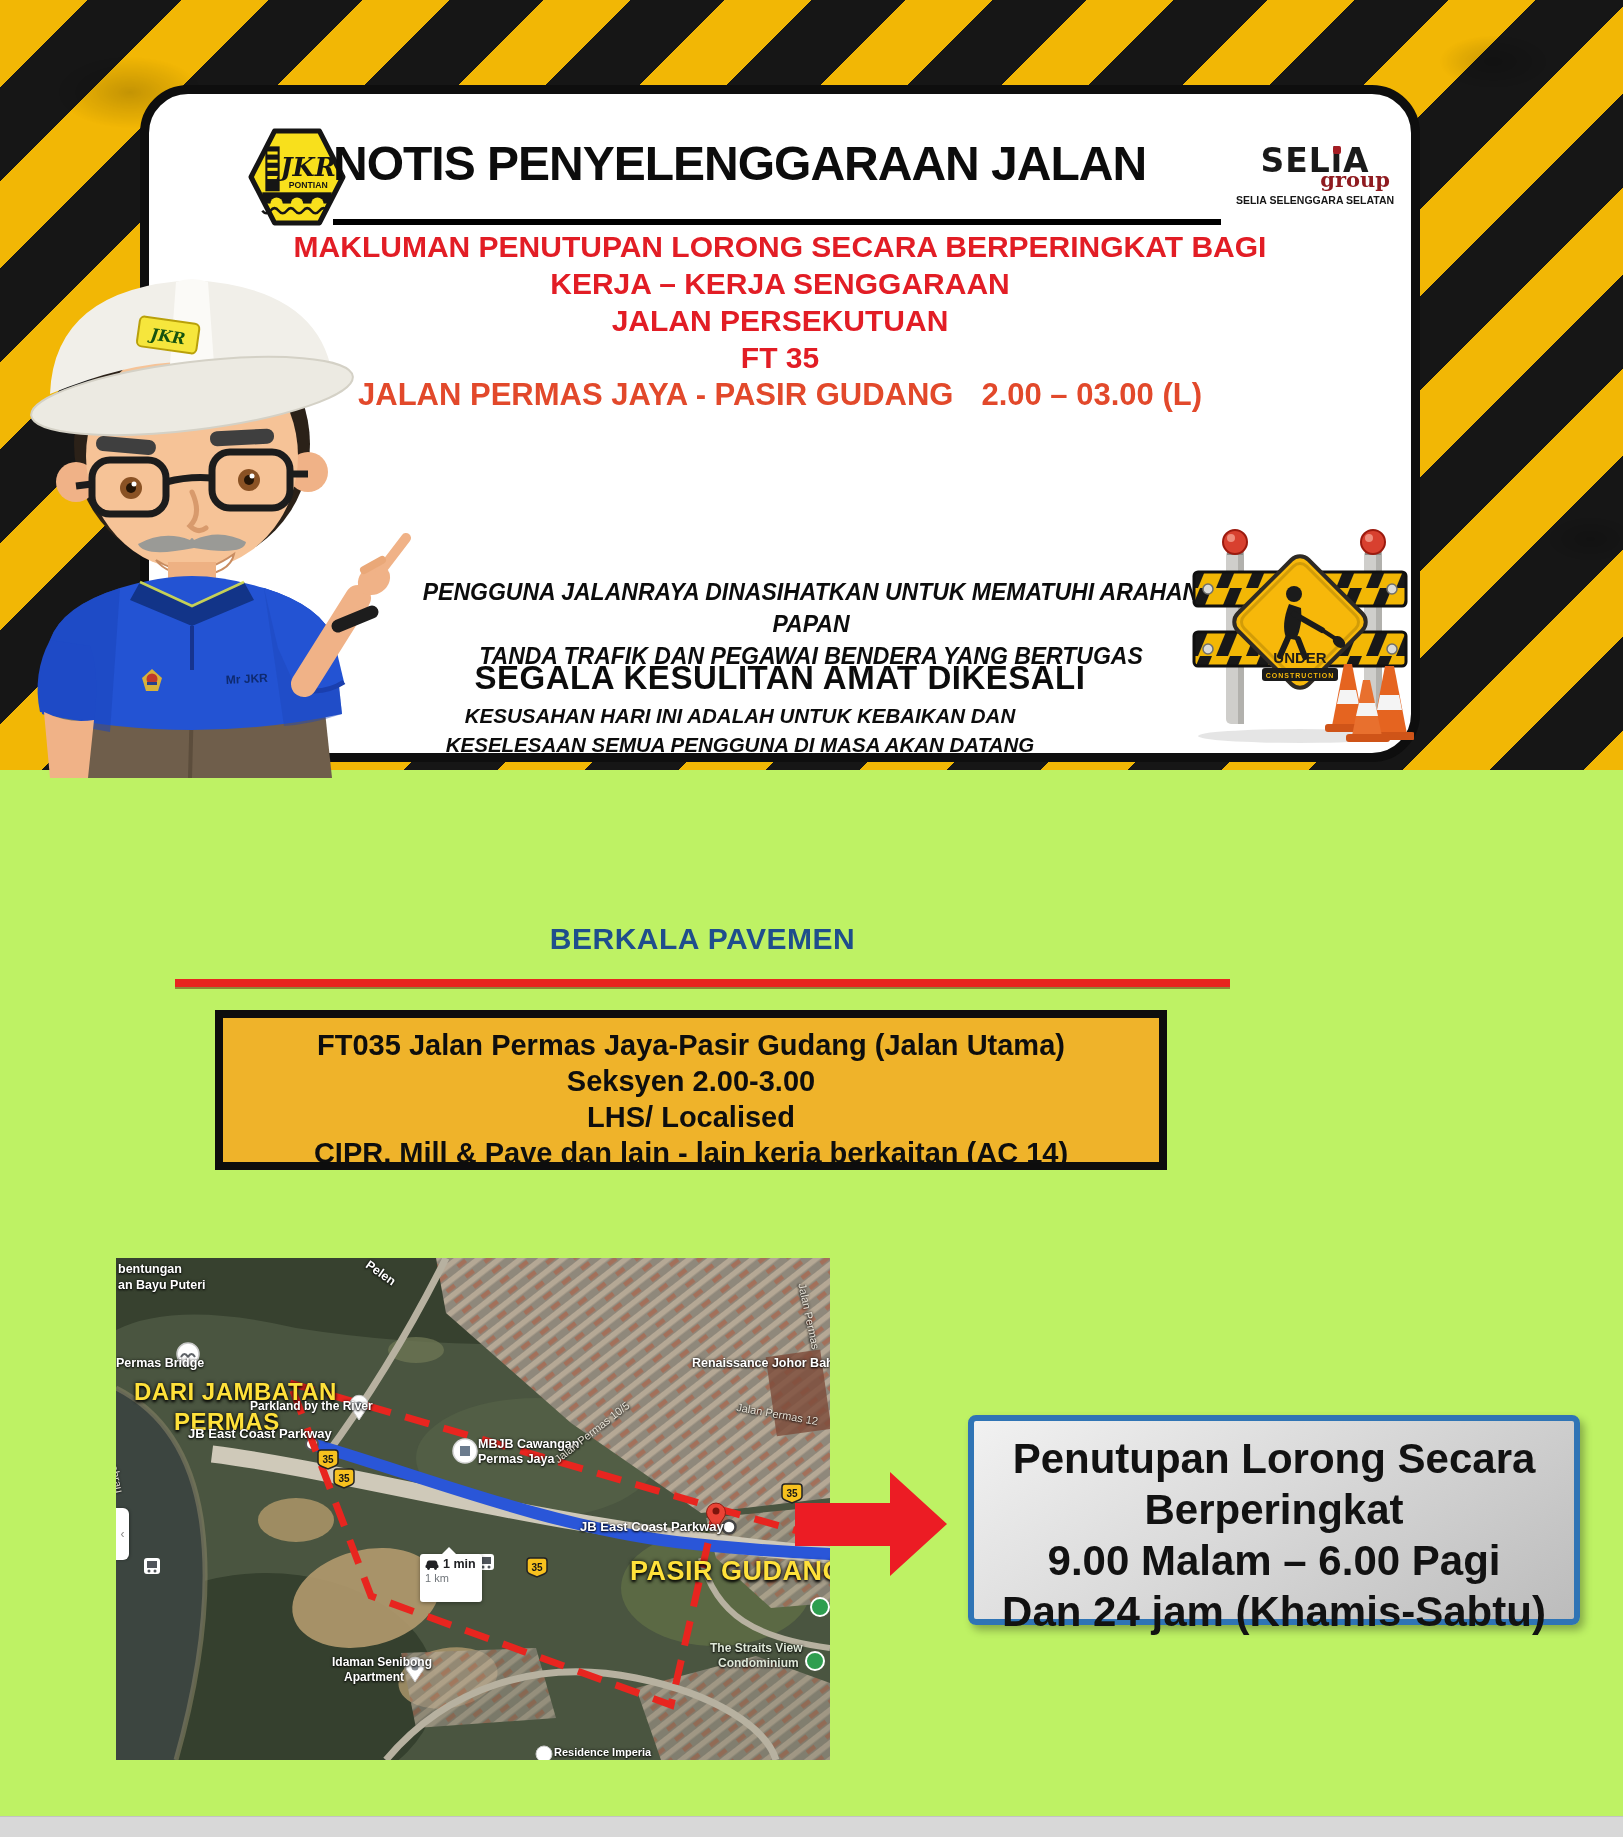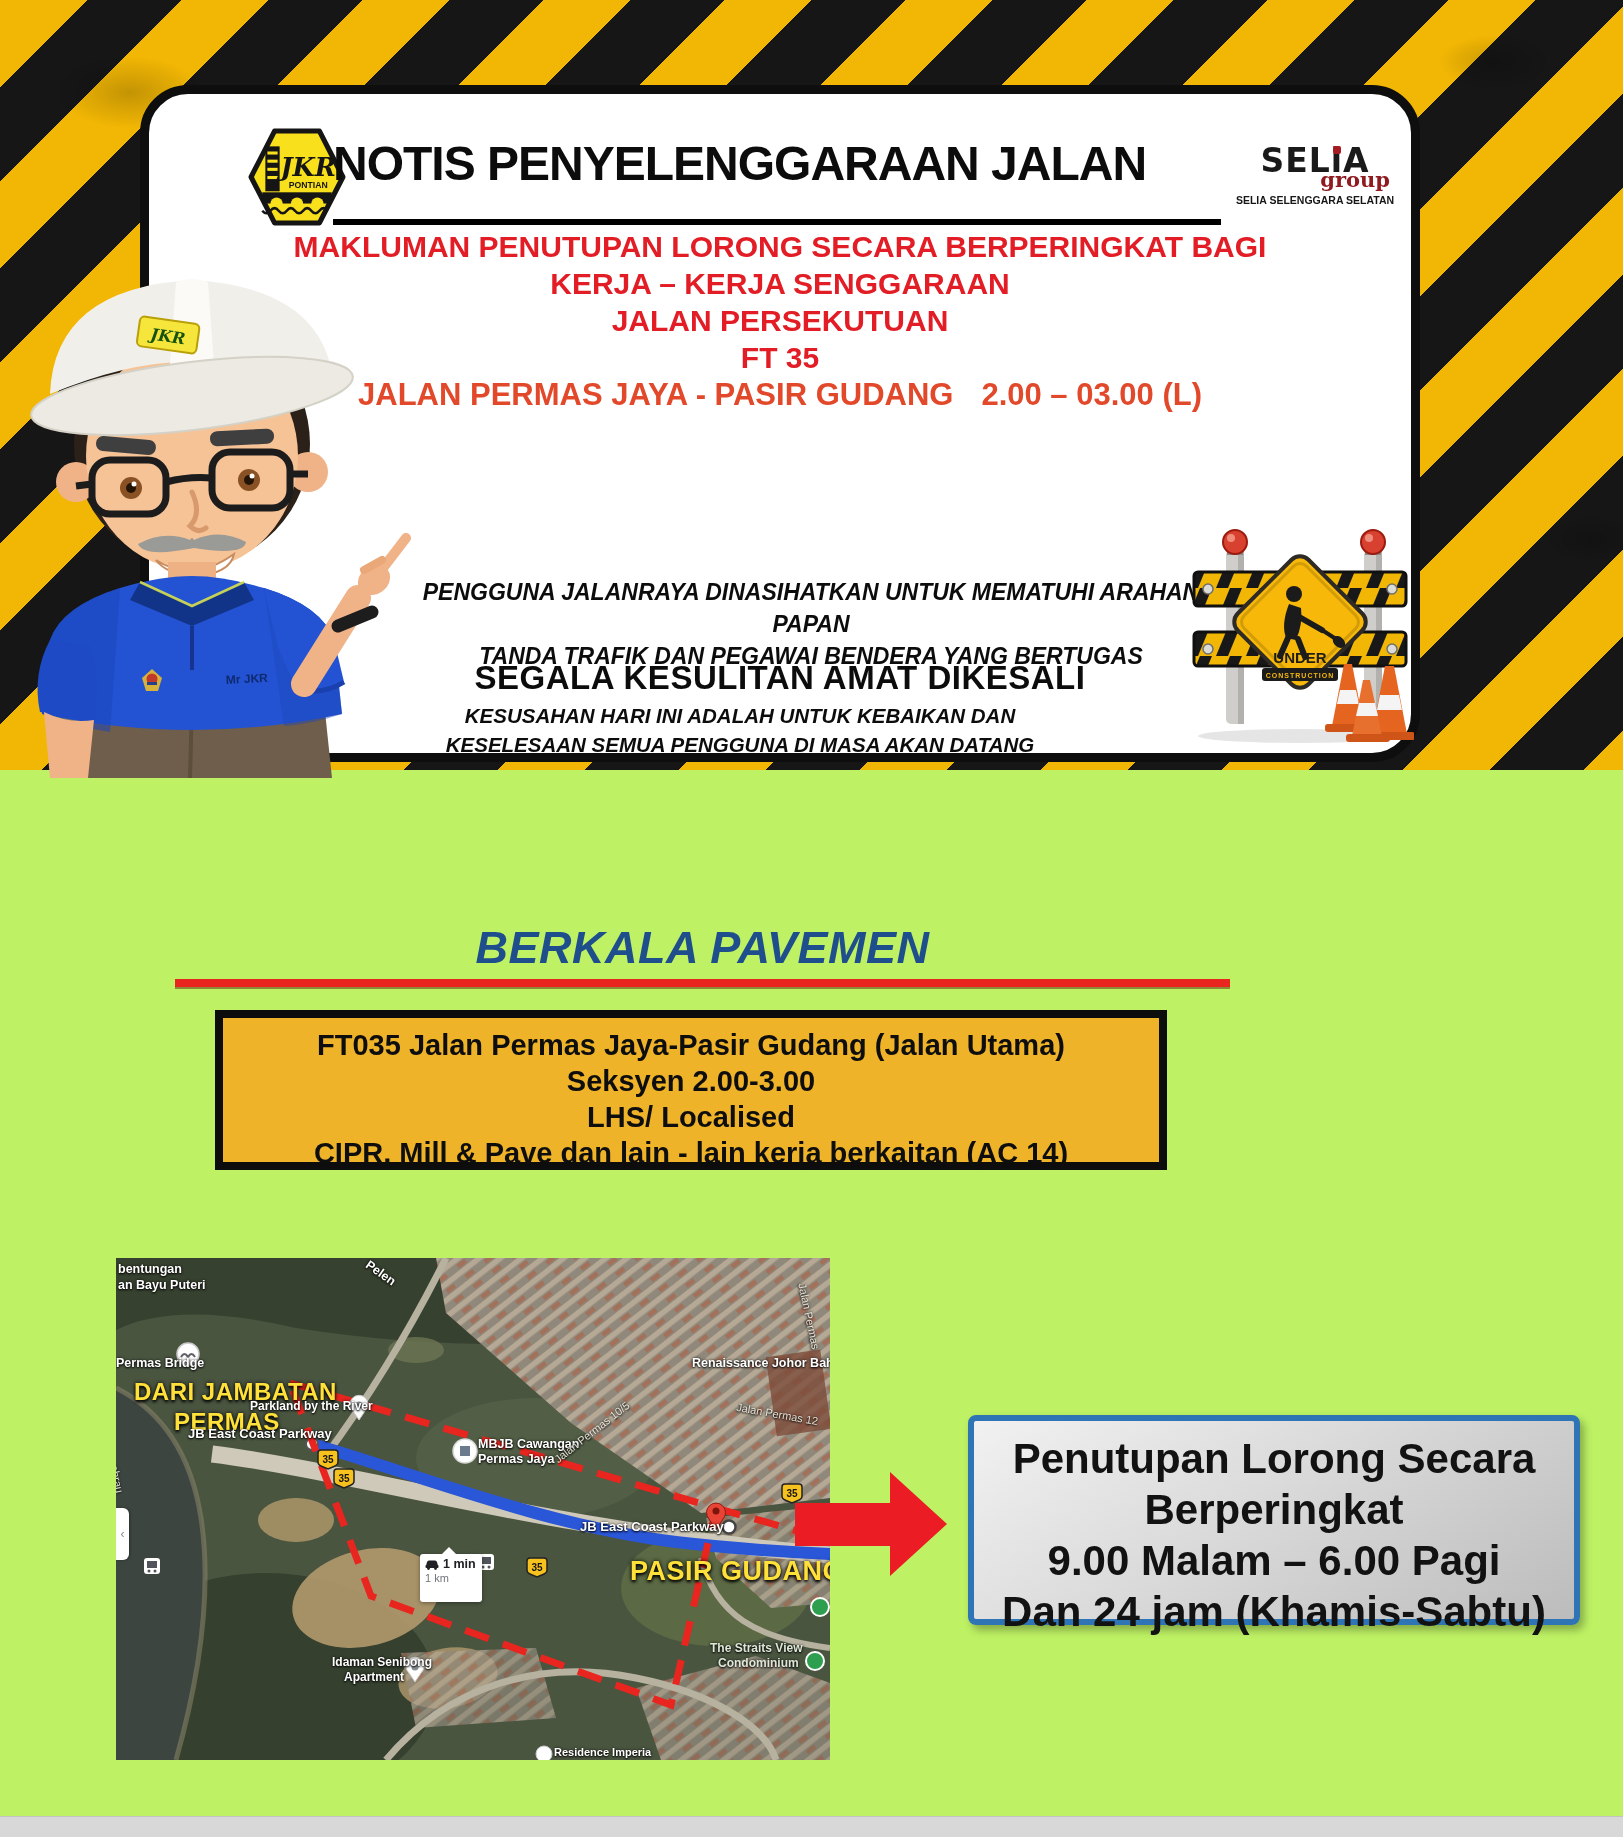--- a/index.html
+++ b/index.html
@@ -42,21 +42,21 @@
   .dv{margin-left:0px;white-space:nowrap;}
   .advisory{left:415px;top:576px;width:792px;text-align:center;font-style:italic;font-weight:bold;
     font-size:23px;line-height:32px;color:#0c0c0c;}
   .apology-title{left:160px;top:659px;width:1240px;text-align:center;font-size:33px;font-weight:bold;letter-spacing:.5px;color:#0c0c0c;}
   .apology{left:130px;top:701px;width:1220px;text-align:center;font-style:italic;font-weight:bold;
     font-size:20.5px;line-height:29px;color:#0c0c0c;}
   .barrier-wrap{left:1186px;top:520px;width:228px;height:224px;z-index:3;}
   .character-wrap{position:absolute;left:-8px;top:232px;width:420px;height:546px;z-index:4;}
   
   .berkala-heading{position:absolute;left:175px;top:922px;width:1055px;text-align:center;
-    font-size:45px;font-weight:bold;color:var(--heading-blue);letter-spacing:.5px;font-style:italic;}
+    font-size:30px;font-weight:bold;color:var(--heading-blue);letter-spacing:.5px;}
   .berkala-divider{position:absolute;left:175px;top:979px;width:1055px;height:8px;
     background:var(--divider-red);box-shadow:0 2px 0 rgba(80,10,5,.45);}
   .work-box{position:absolute;left:215px;top:1010px;width:952px;height:160px;box-sizing:border-box;
     background:var(--work-box-yellow);border:8px solid #0d0d0d;text-align:center;
     font-weight:bold;font-size:29px;line-height:36px;color:#0e0e0e;padding-top:9px;}
   
   .map{position:absolute;left:116px;top:1258px;width:714px;height:502px;overflow:hidden;background:#46523c;}
   .map svg.terrain{position:absolute;left:0;top:0;}
   .maplabel{position:absolute;color:#fff;font-size:12.5px;font-weight:bold;white-space:nowrap;
     text-shadow:0 1px 2px rgba(0,0,0,.95),0 0 3px rgba(0,0,0,.8);z-index:5;}

